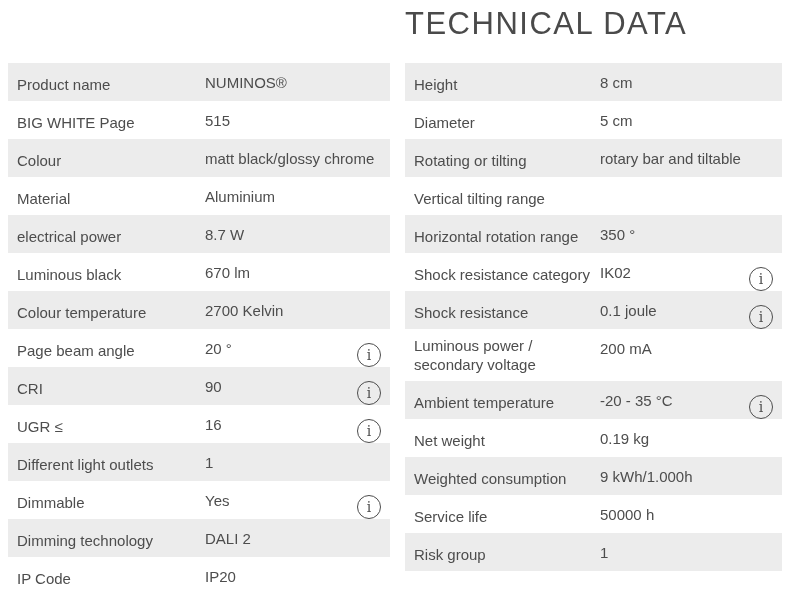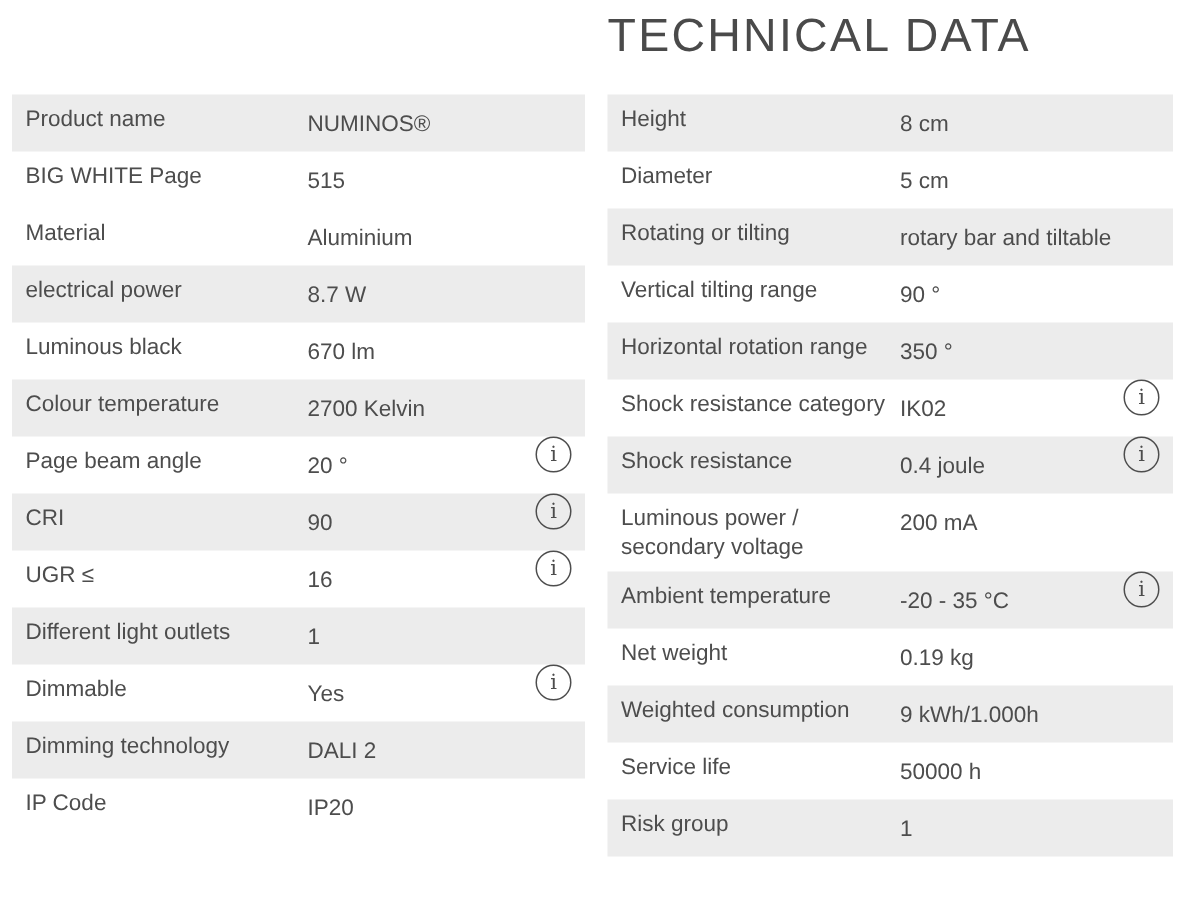--- a/index.html
+++ b/index.html
@@ -35,21 +35,21 @@
     align-items: flex-start;
   }
   .spec-table {
     display: flex;
     flex-direction: column;
   }
   .spec-table.left  { width: 382px; }
   .spec-table.right { width: 377px; }
   .row {
     display: flex;
-    align-items: flex-start;
+    align-items: flex-end;
     min-height: 38px;
     box-sizing: border-box;
   }
   .row.shaded { background: #ececec; }
   .cell-label {
     box-sizing: border-box;
     padding: 7px 4px 7px 9px;
     font-size: 15px;
     line-height: 19px;
     flex-shrink: 0;
@@ -98,20 +98,26 @@
         <div class="cell-value">
           <span>NUMINOS®</span>
         </div>
       </div>
       <div class="row">
         <div class="cell-label">BIG WHITE Page</div>
         <div class="cell-value">
           <span>515</span>
         </div>
       </div>
+      <div class="row shaded">
+        <div class="cell-label">Colour</div>
+        <div class="cell-value">
+          <span>matt black/glossy chrome</span>
+        </div>
+      </div>
       <div class="row">
         <div class="cell-label">Material</div>
         <div class="cell-value">
           <span>Aluminium</span>
         </div>
       </div>
       <div class="row shaded">
         <div class="cell-label">electrical power</div>
         <div class="cell-value">
           <span>8.7 W</span>
@@ -190,41 +196,38 @@
         </div>
       </div>
       <div class="row shaded">
         <div class="cell-label">Rotating or tilting</div>
         <div class="cell-value">
           <span>rotary bar and tiltable</span>
         </div>
       </div>
       <div class="row">
         <div class="cell-label">Vertical tilting range</div>
-        <div class="cell-value">
-          <span>90 °</span>
-        </div>
       </div>
       <div class="row shaded">
         <div class="cell-label">Horizontal rotation range</div>
         <div class="cell-value">
           <span>350 °</span>
         </div>
       </div>
       <div class="row">
         <div class="cell-label">Shock resistance category</div>
         <div class="cell-value">
           <span>IK02</span>
         </div>
         <span class="info-btn">i</span>
       </div>
       <div class="row shaded">
         <div class="cell-label">Shock resistance</div>
         <div class="cell-value">
-          <span>0.4 joule</span>
+          <span>0.1 joule</span>
         </div>
         <span class="info-btn">i</span>
       </div>
       <div class="row multiline">
         <div class="cell-label">Luminous power / secondary voltage</div>
         <div class="cell-value">
           <span>200 mA</span>
         </div>
       </div>
       <div class="row shaded">

